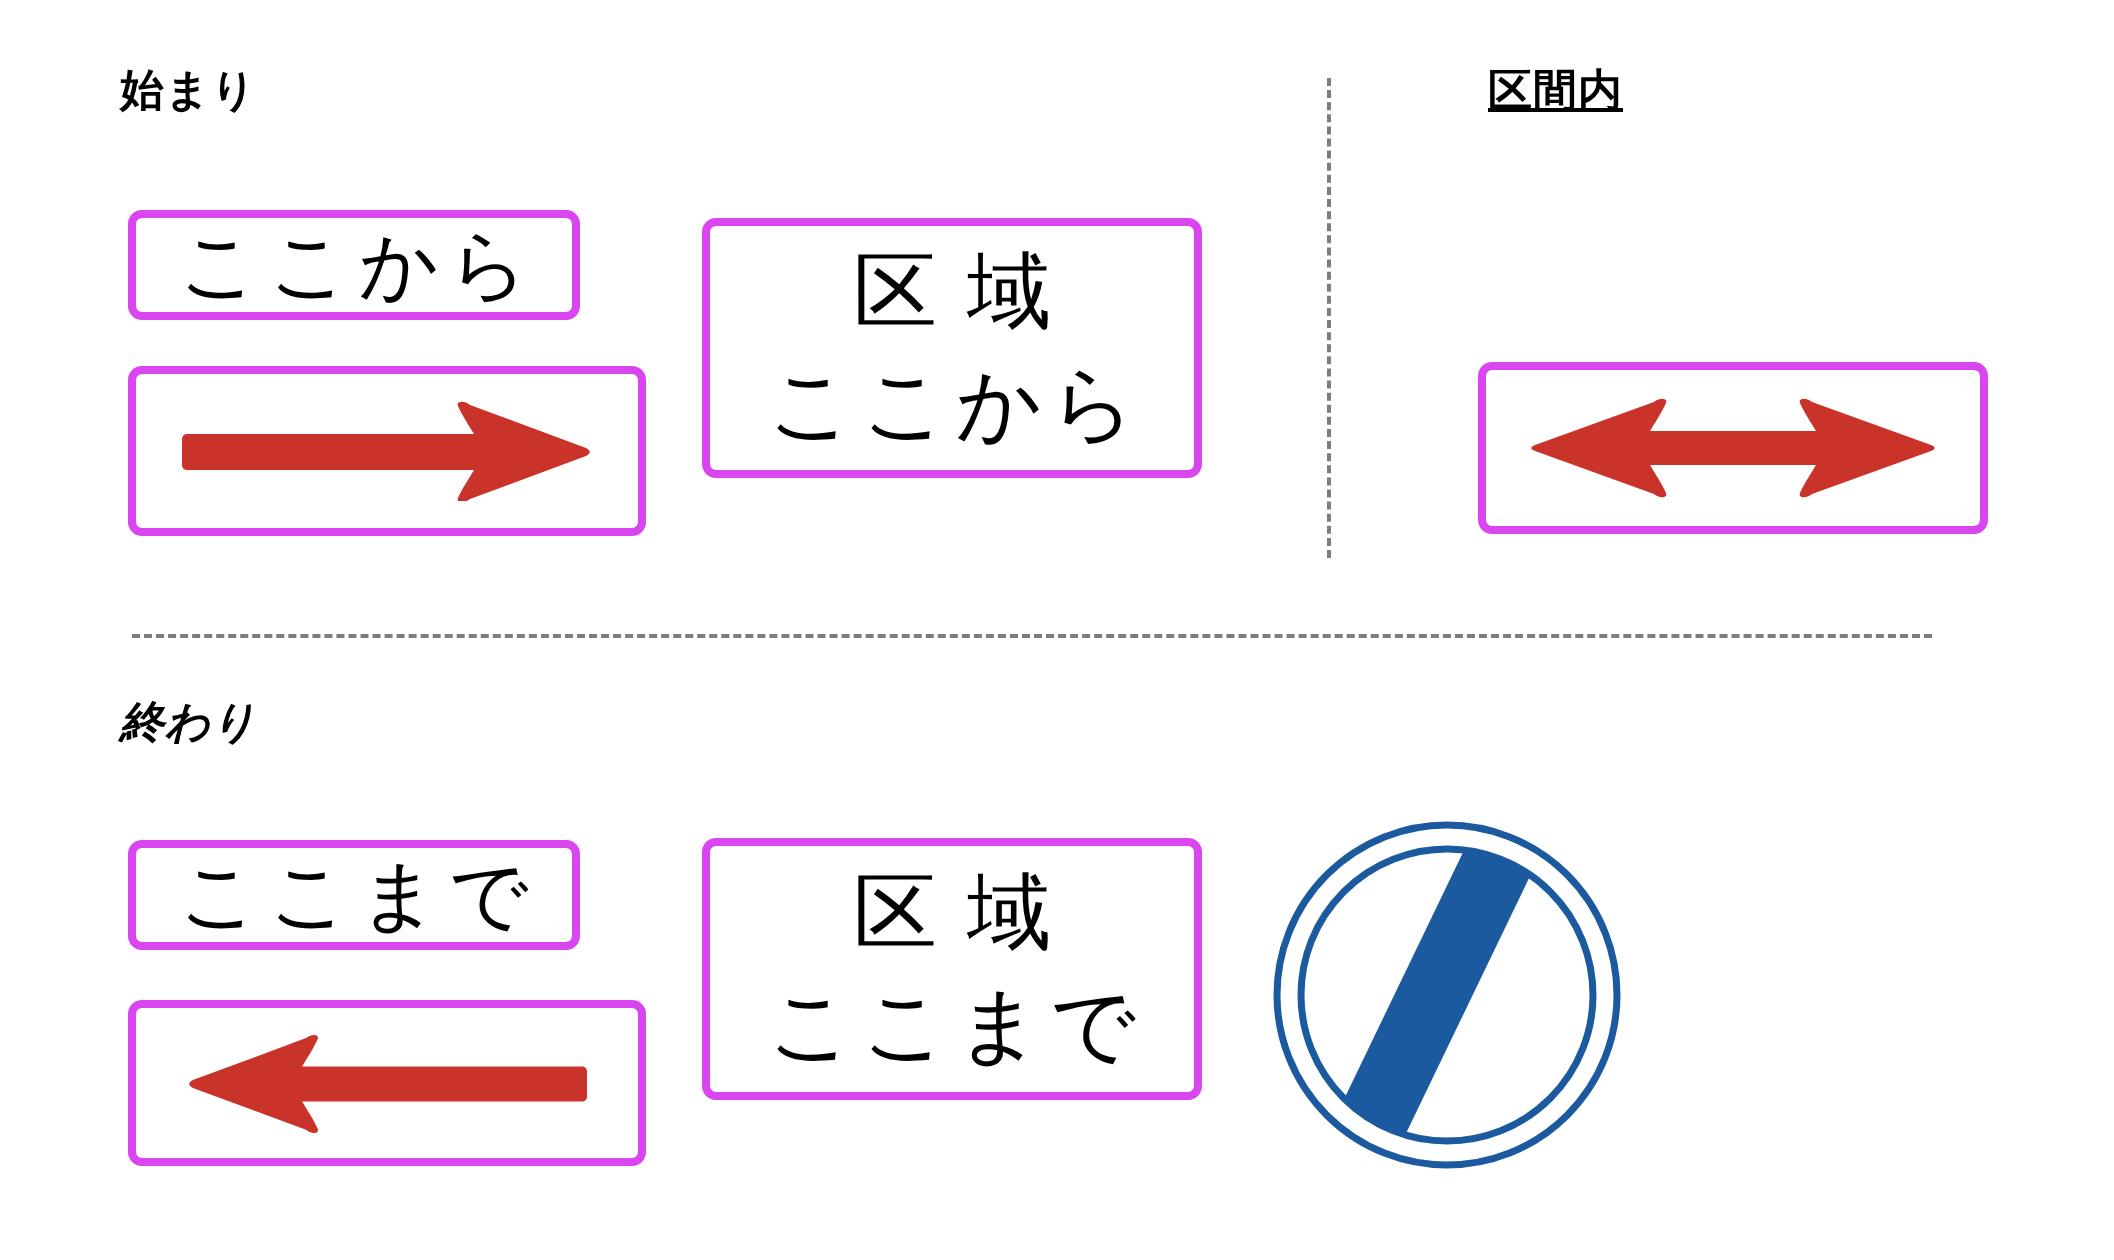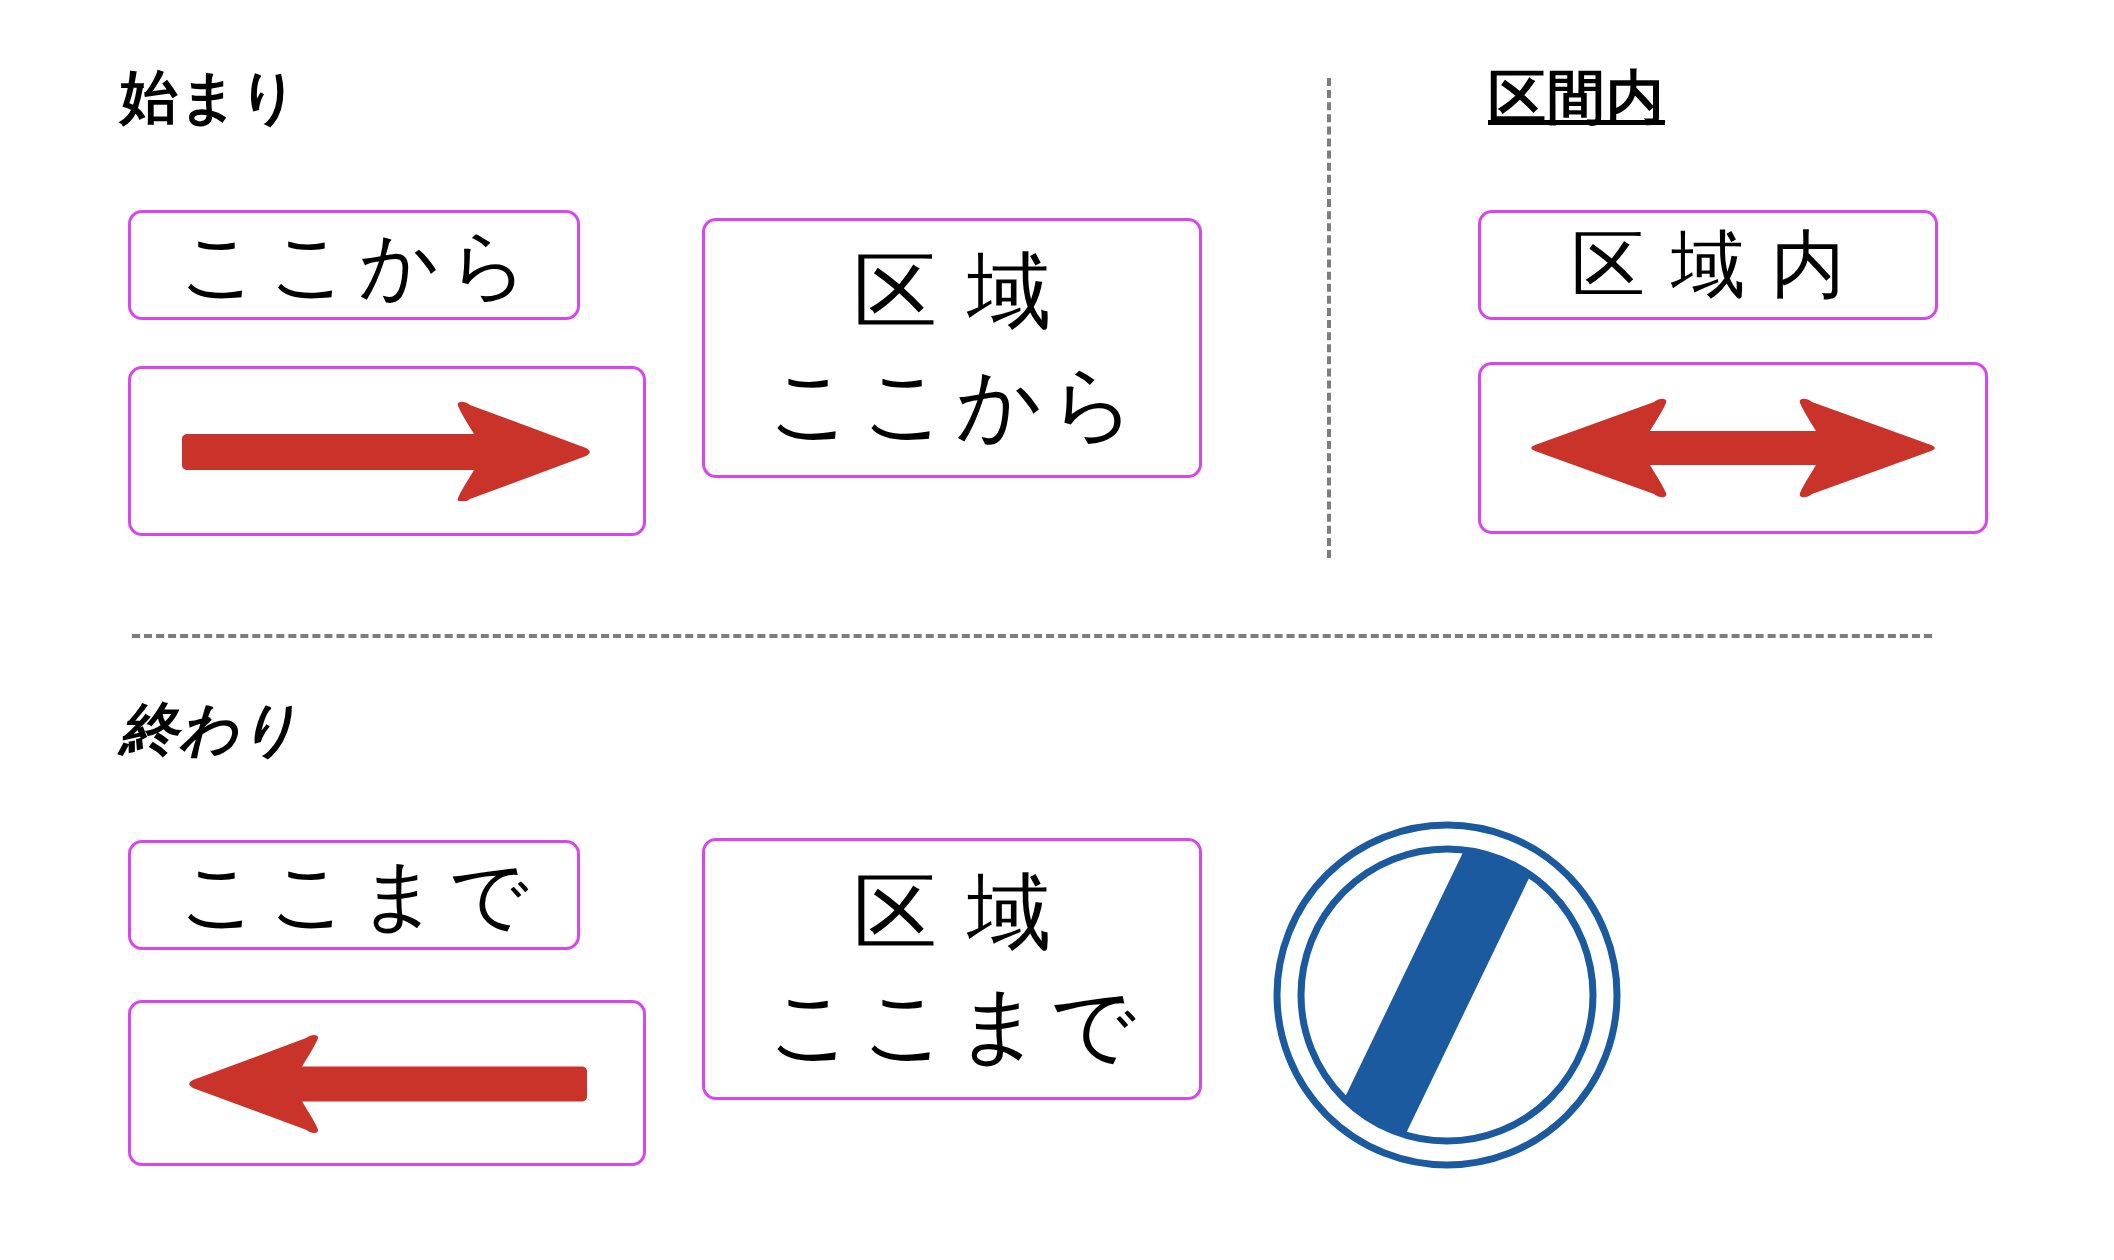--- a/index.html
+++ b/index.html
@@ -9,33 +9,33 @@
     background:#ffffff;
     font-family:"DejaVu Sans","Liberation Sans",sans-serif;
     overflow:hidden;
     position:relative;
   }
   .stage{position:relative;width:2114px;height:1260px;}
 
   
   .section-label{
     position:absolute;
-    font-size:58px;
+    font-size:44px;
     font-weight:700;
     color:#000000;
     letter-spacing:1px;
     line-height:1;
     white-space:nowrap;
   }
 
   
   .sign{
     position:absolute;
     background:#ffffff;
-    border:3px solid #d946ef;
+    border:8px solid #d946ef;
     border-radius:14px;
     box-sizing:border-box;
     display:flex;
     align-items:center;
     justify-content:center;
   }
   .sign-text{
     color:#000000;
     font-weight:400;
     text-align:center;
@@ -102,23 +102,20 @@
     <span class="sign-text two-line">
       <span class="line1">区域</span>
       <span class="line2">ここから</span>
     </span>
   </div>
 
   <div class="divider-v" style="left:1327px;top:78px;height:480px;"></div>
 
   <div class="section-label" style="left:1488px;top:68px;text-decoration:underline;">区間内</div>
 
-  <div class="sign" style="left:1478px;top:210px;width:460px;height:110px;">
-    <span class="sign-text t-spaced">区域内</span>
-  </div>
 
   <div class="sign" style="left:1478px;top:362px;width:510px;height:172px;">
     <span>
       <svg class="arrow-svg" width="410" height="104" viewBox="0 0 410 104" aria-hidden="true">
         <path d="M122 35
                  L288 35
                  C280 22 275 14 272 7
                  C270 2 278 1 284 6
                  L403 49
                  C408 51 408 53 403 55

